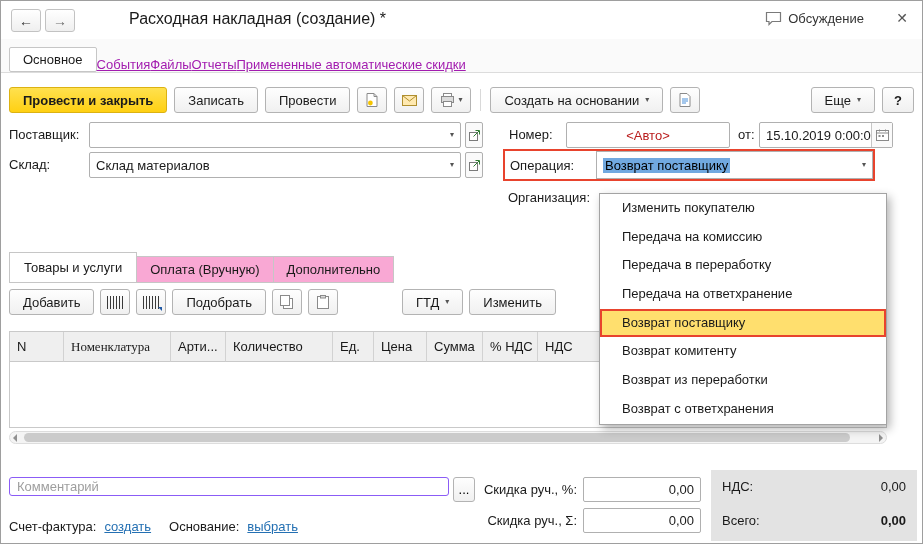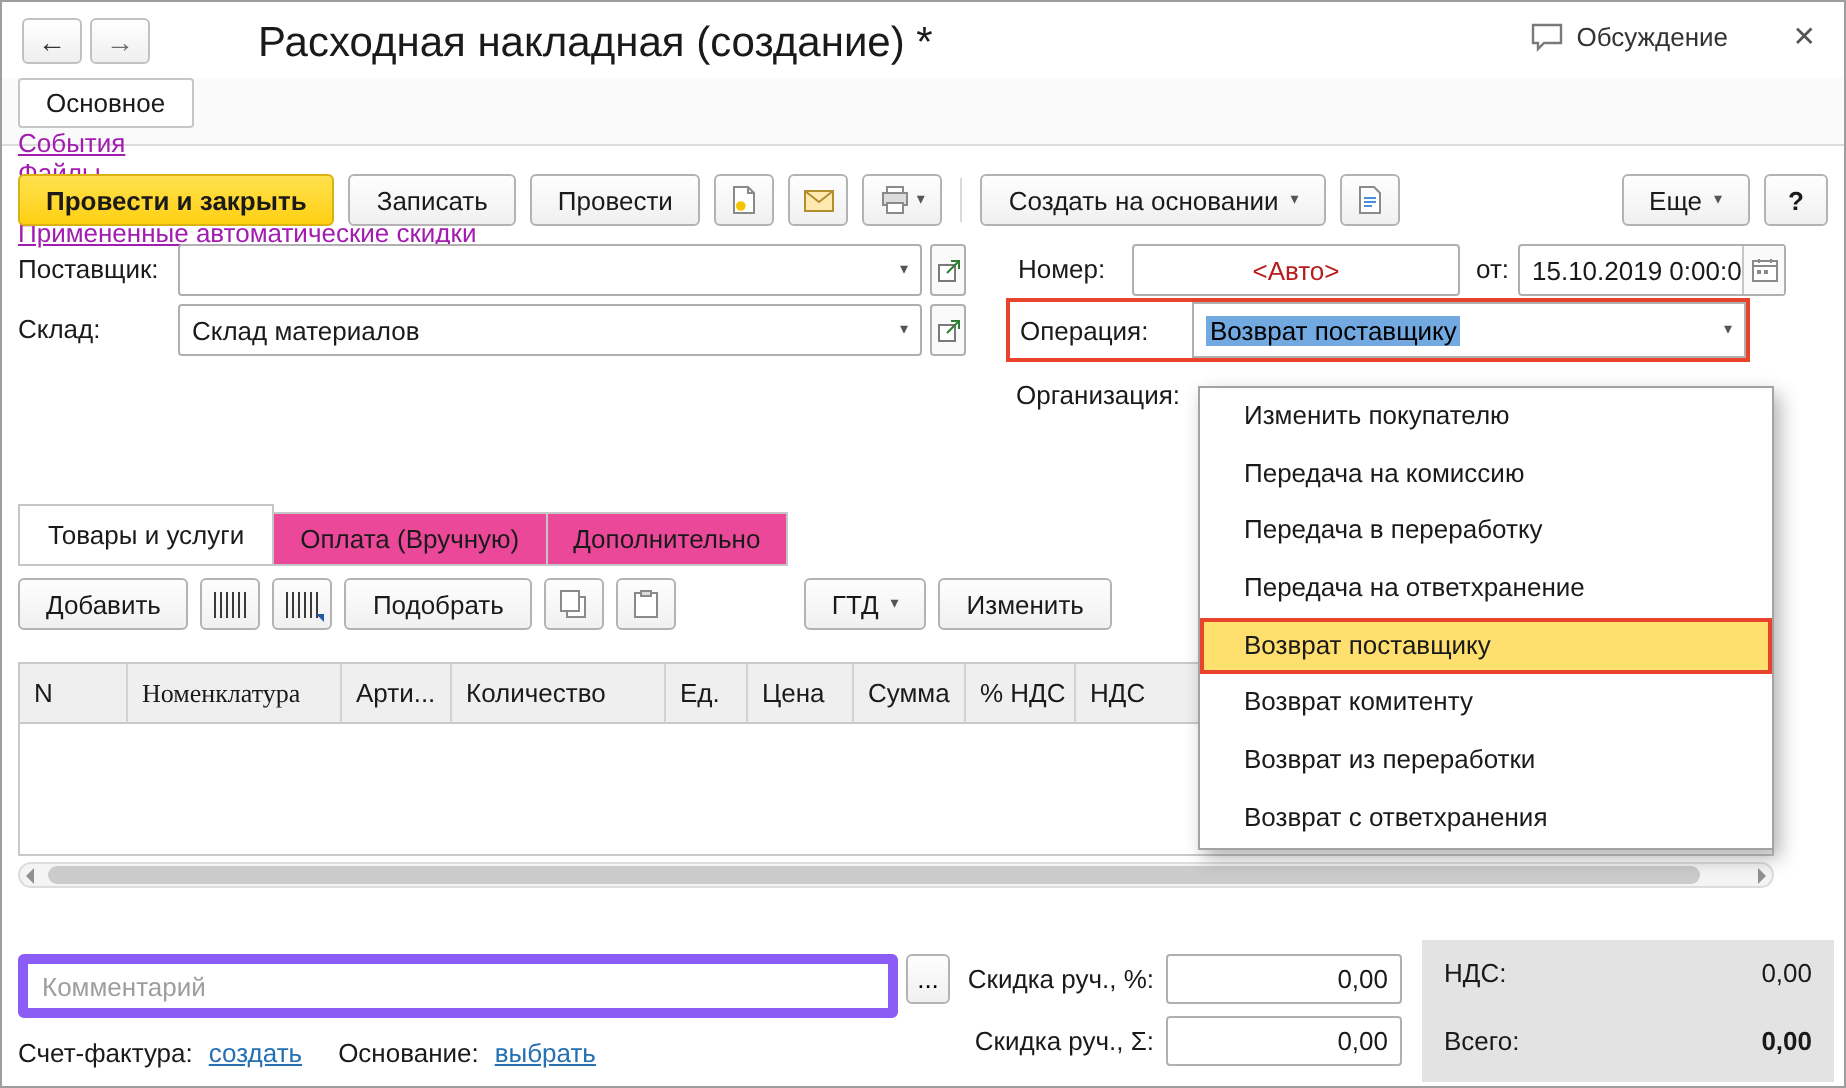--- a/index.html
+++ b/index.html
@@ -6,27 +6,27 @@
   .window{position:relative;width:923px;height:544px;background:#fff;
     font-family:"Liberation Sans","DejaVu Sans",sans-serif;font-size:13px;color:#1a1a1a;
     border:1px solid #9e9e9e;box-sizing:border-box;overflow:hidden;}
 
   
   .nav-btn{position:absolute;top:8px;width:30px;height:23px;border:1px solid #c2c2c2;border-radius:3px;
     background:linear-gradient(#ffffff,#efefef);font-size:14px;color:#333;display:flex;align-items:center;
     justify-content:center;padding:0;font-family:inherit;cursor:pointer;}
   .nav-back{left:10px;}
   .nav-fwd{left:44px;color:#6d6d6d;}
-  .title{position:absolute;left:128px;top:9px;font-size:21px;white-space:nowrap;}
+  .title{position:absolute;left:128px;top:9px;font-size:16px;white-space:nowrap;}
   .discussion{position:absolute;right:58px;top:10px;display:flex;align-items:center;gap:6px;color:#333;cursor:pointer;}
   .close-btn{position:absolute;right:14px;top:9px;font-size:14px;color:#555;cursor:pointer;}
 
   
   .tabbar{position:absolute;left:0;top:38px;right:0;height:34px;background:#fafafa;border-bottom:1px solid #dcdcdc;
-    display:flex;align-items:flex-start;padding-left:8px;box-sizing:border-box;flex-direction:column;}
+    display:flex;align-items:flex-end;padding-left:8px;box-sizing:border-box;}
   .tab-main{border:1px solid #c6c6c6;background:#fff;padding:4px 13px;border-radius:2px;cursor:pointer;}
   .tab-link{color:#a21caf;text-decoration:underline;cursor:pointer;white-space:nowrap;}
 
   
   .toolbar{position:absolute;left:8px;top:85px;right:8px;height:28px;display:flex;align-items:center;gap:7px;}
   .btn{height:26px;padding:0 13px;border:1px solid #b3b3b3;border-radius:3px;background:linear-gradient(#fefefe,#f0f0f0);
     font-family:inherit;font-size:13px;color:#1a1a1a;display:inline-flex;align-items:center;gap:6px;cursor:pointer;white-space:nowrap;box-sizing:border-box;}
   .btn-primary{background:linear-gradient(#ffe14f,#ffd013);border-color:#dcb212;font-weight:700;}
   .ibtn{width:30px;padding:0;justify-content:center;gap:3px;position:relative;}
   .ibtn.wide{width:40px;}
@@ -49,21 +49,21 @@
     justify-content:center;cursor:pointer;background:#fafafa;}
   .op-box{position:absolute;left:502px;top:148px;width:372px;height:32px;box-sizing:border-box;border:2px solid #e8432d;
     display:flex;align-items:center;background:#fff;z-index:5;}
   .op-label{width:86px;padding-left:5px;white-space:nowrap;}
   .op-field{flex:1;height:28px;box-sizing:border-box;border:1px solid #b0b0b0;display:flex;align-items:center;
     padding:0 6px;background:#fff;cursor:pointer;}
   .sel-text{background:#71a9e0;color:#000;padding:0 2px;white-space:nowrap;}
 
   
   .ctabs{position:absolute;left:8px;top:251px;display:flex;align-items:flex-end;z-index:1;}
-  .ctab{box-sizing:border-box;border:1px solid #c6c6c6;background:#ec4899;padding:5px 13px;margin-right:-1px;
+  .ctab{box-sizing:border-box;border:1px solid #c6c6c6;background:#f9a8d4;padding:5px 13px;margin-right:-1px;
     cursor:pointer;white-space:nowrap;}
   .ctab.active{background:#fff;padding:7px 14px;position:relative;z-index:2;}
 
   
   .tbar{position:absolute;left:8px;top:288px;display:flex;align-items:center;gap:6px;}
   .barcode{width:16px;height:13px;background:repeating-linear-gradient(90deg,#3a3a3a 0 1px,transparent 1px 3px);}
   .bc-mark{position:absolute;right:3px;bottom:3px;width:0;height:0;border-left:4px solid transparent;border-top:4px solid #2059a5;}
   .gtd-btn{margin-left:58px;}
 
   
@@ -75,21 +75,21 @@
 
   
   .hscroll{position:absolute;left:8px;top:430px;width:878px;height:13px;box-sizing:border-box;background:#f4f4f4;
     border:1px solid #ddd;border-radius:7px;}
   .sb-thumb{position:absolute;left:14px;top:1px;height:9px;width:826px;background:#cbcbcb;border-radius:5px;cursor:pointer;}
   .sb-arr{position:absolute;top:2px;width:0;height:0;border:4px solid transparent;cursor:pointer;}
   .sb-left{left:3px;border-right-color:#909090;border-left-width:0;}
   .sb-right{right:3px;border-left-color:#909090;border-right-width:0;}
 
   
-  .comment-input{position:absolute;left:8px;top:476px;width:440px;height:32px;box-sizing:border-box;border:5px solid #8b5cf6;
+  .comment-input{position:absolute;left:8px;top:476px;width:440px;height:19px;box-sizing:border-box;border:1px solid #8b5cf6;
     border-radius:3px;padding:0 7px;font:inherit;color:#ec4899;outline:none;background:#fff;}
   .comment-input::placeholder{color:#9e9e9e;}
   .dots-btn{position:absolute;left:452px;top:476px;width:22px;height:25px;box-sizing:border-box;border:1px solid #b3b3b3;
     border-radius:3px;background:linear-gradient(#fefefe,#f0f0f0);font:inherit;padding:0;cursor:pointer;}
   .rlabel{position:absolute;text-align:right;white-space:nowrap;}
   .num-field{position:absolute;left:582px;width:118px;height:25px;box-sizing:border-box;border:1px solid #b0b0b0;border-radius:2px;
     display:flex;align-items:center;justify-content:flex-end;padding:0 6px;background:#fff;}
   .links-row{position:absolute;left:8px;top:518px;display:flex;gap:8px;align-items:center;white-space:nowrap;}
   .link{color:#2470b3;text-decoration:underline;cursor:pointer;}
   .totals{position:absolute;left:710px;top:469px;width:206px;height:71px;background:#e3e3e3;}

